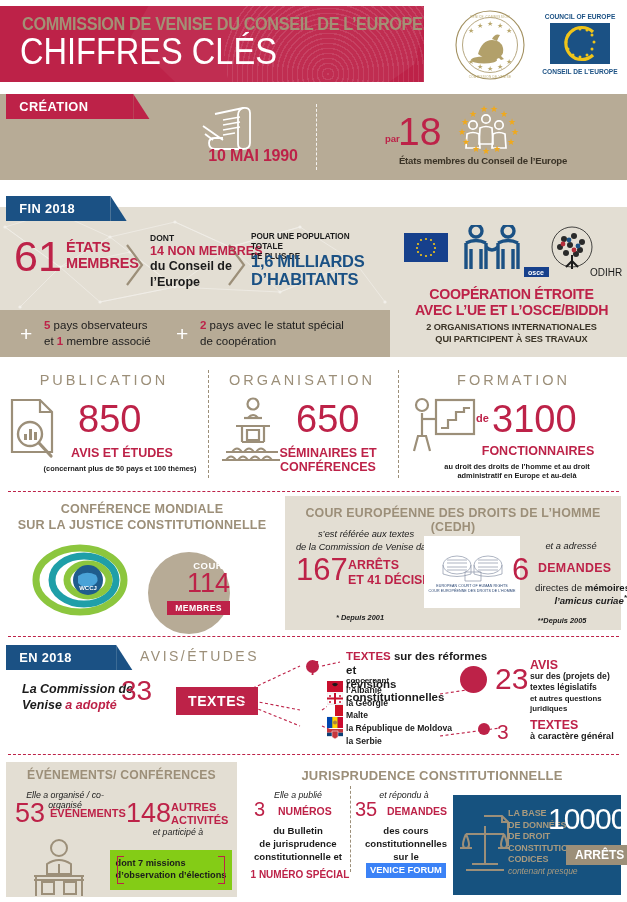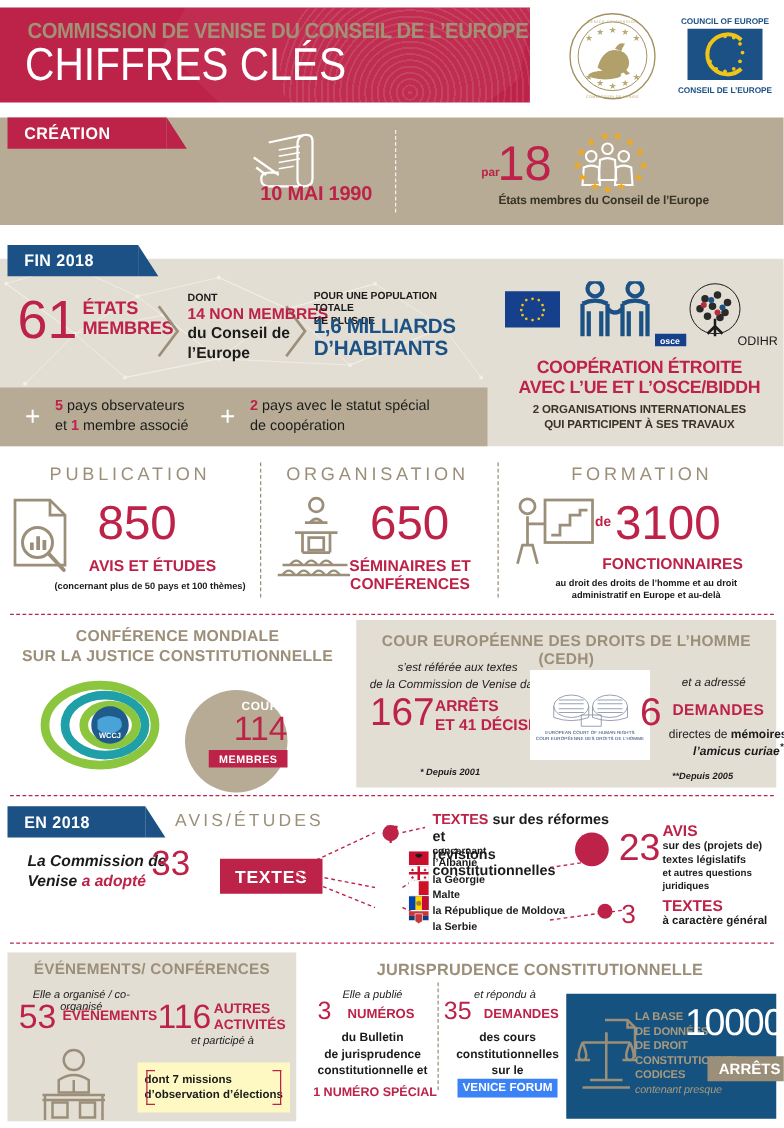--- a/index.html
+++ b/index.html
@@ -199,21 +199,21 @@
   
   .ev-box { position: absolute; left: 6px; top: 762px; width: 231px; height: 136px; background: #e3ded3; }
   .ev-title { position: absolute; left: 6px; top: 768px; width: 231px; text-align: center; font-size: 12.2px; font-weight: 700; color: #9c8f79; letter-spacing: .2px;}
   .ev-l1 { position: absolute; left: 10px; top: 790px; width: 110px; text-align: center; font-size: 8.8px; font-style: italic; color: #1b1b1b; }
   .ev-l2 { position: absolute; left: 124px; top: 790px; width: 108px; text-align: center; font-size: 8.8px; font-style: italic; color: #1b1b1b; margin-top: 37px; }
   .n53 { position: absolute; left: 15px; top: 798px; font-size: 27px; font-weight: 300; color: #bd2248; }
   .evenements { position: absolute; left: 50px; top: 807px; font-size: 11px; font-weight: 700; color: #bd2248; }
   .n116 { position: absolute; left: 126px; top: 798px; font-size: 27px; font-weight: 300; color: #bd2248; }
   .autres { position: absolute; left: 171px; top: 801px; font-size: 11px; font-weight: 700; color: #bd2248; line-height: 1.15; }
   .judge-icon { position: absolute; left: 24px; top: 838px; }
-  .bracket-box { position: absolute; left: 110px; top: 850px; width: 122px; height: 40px; background: #fef9c3; display:flex; align-items:center; justify-content:center;}
+  .bracket-box { position: absolute; left: 110px; top: 850px; width: 122px; height: 40px; background: #84cc16; display:flex; align-items:center; justify-content:center;}
   .bracket-txt { font-size: 9.2px; font-weight: 700; color: #1b1b1b; line-height: 1.3; text-align: left; }
   .brk { position:absolute; width:7px; top:6px; bottom:6px; border:1.8px solid #bd2248;}
   .brk-l { left:7px; border-right:none; }
   .brk-r { right:7px; border-left:none; }
 
   .jur-title { position: absolute; left: 243px; top: 768px; width: 378px; text-align: center; font-size: 13px; font-weight: 700; color: #9c8f79; letter-spacing: .2px;}
   .j-l1 { position: absolute; left: 250px; top: 790px; width: 96px; text-align: center; font-size: 8.8px; font-style: italic; color: #1b1b1b; }
   .j-l2 { position: absolute; left: 354px; top: 790px; width: 100px; text-align: center; font-size: 8.8px; font-style: italic; color: #1b1b1b; }
   .n3b { position: absolute; left: 254px; top: 798px; font-size: 20px; font-weight: 300; color: #bd2248; }
   .numeros { position: absolute; left: 278px; top: 805px; font-size: 10.5px; font-weight: 700; color: #bd2248; }
@@ -704,21 +704,21 @@
   <div class="t-general-sub">à caractère général</div>
 
   <div class="hdash" style="top:754px;"></div>
 
   <div class="ev-box"></div>
   <div class="ev-title">ÉVÉNEMENTS/ CONFÉRENCES</div>
   <div class="ev-l1">Elle a organisé / co-organisé</div>
   <div class="ev-l2">et participé à</div>
   <div class="n53">53</div>
   <div class="evenements">ÉVÉNEMENTS</div>
-  <div class="n116">116</div>
+  <div class="n116">148</div>
   <div class="autres">
       <div>AUTRES</div>
       <div>ACTIVITÉS</div>
     </div>
   <div class="judge-icon">
     <svg width="70" height="60" viewBox="0 0 70 60">
       <g fill="none" stroke="#9c8f79" stroke-width="2">
         <circle cx="35" cy="10" r="8"></circle>
         <path d="M23 26 q12-8 24 0 L47 36 L23 36 Z"></path>
         <path d="M35 26 L35 36"></path>

